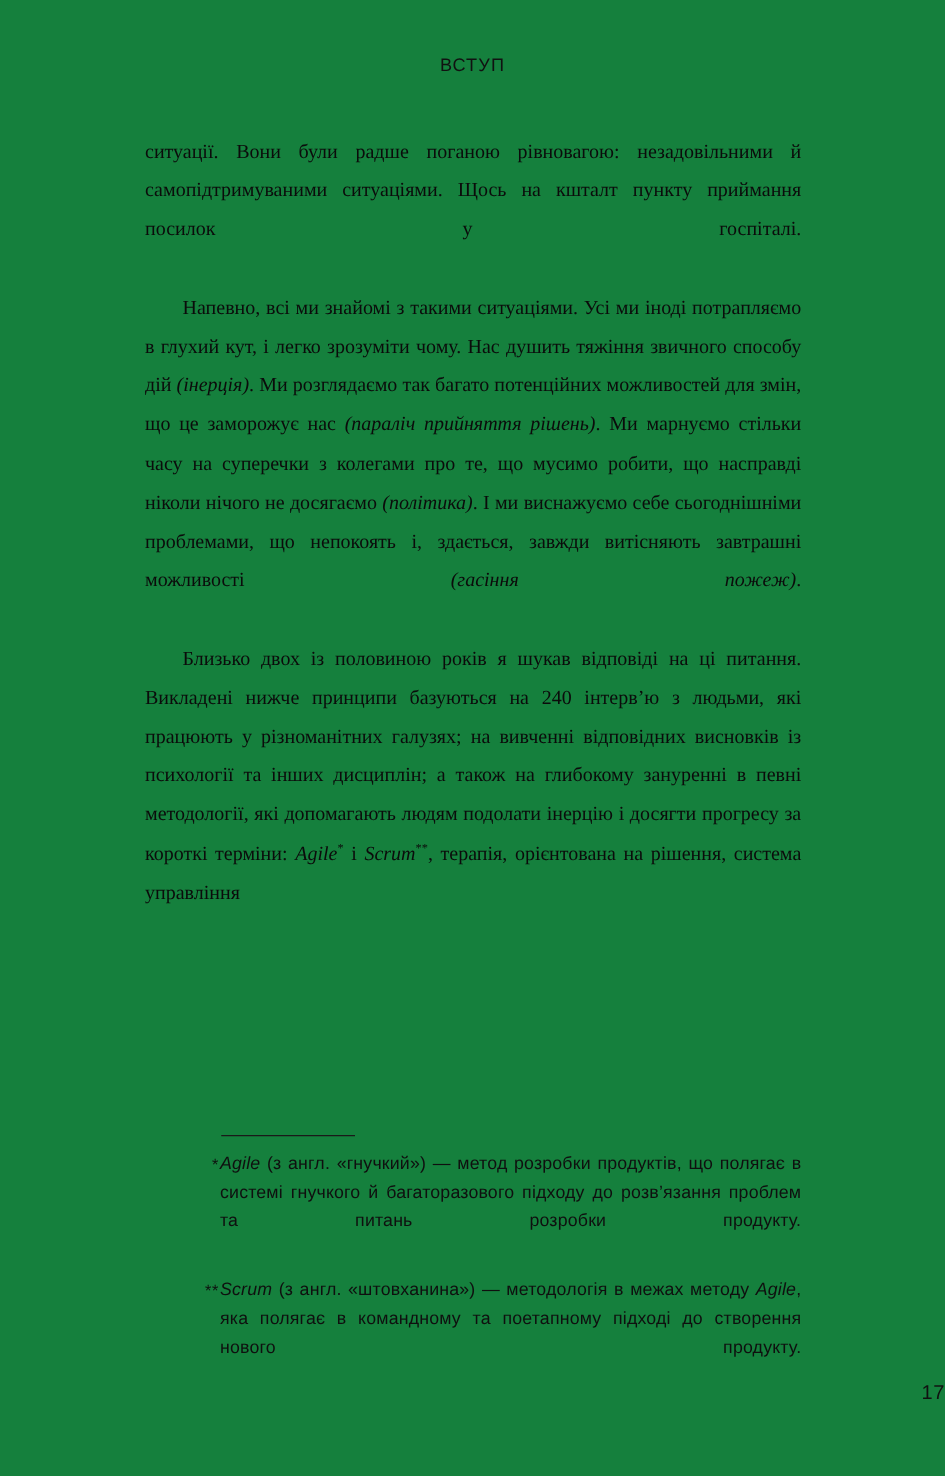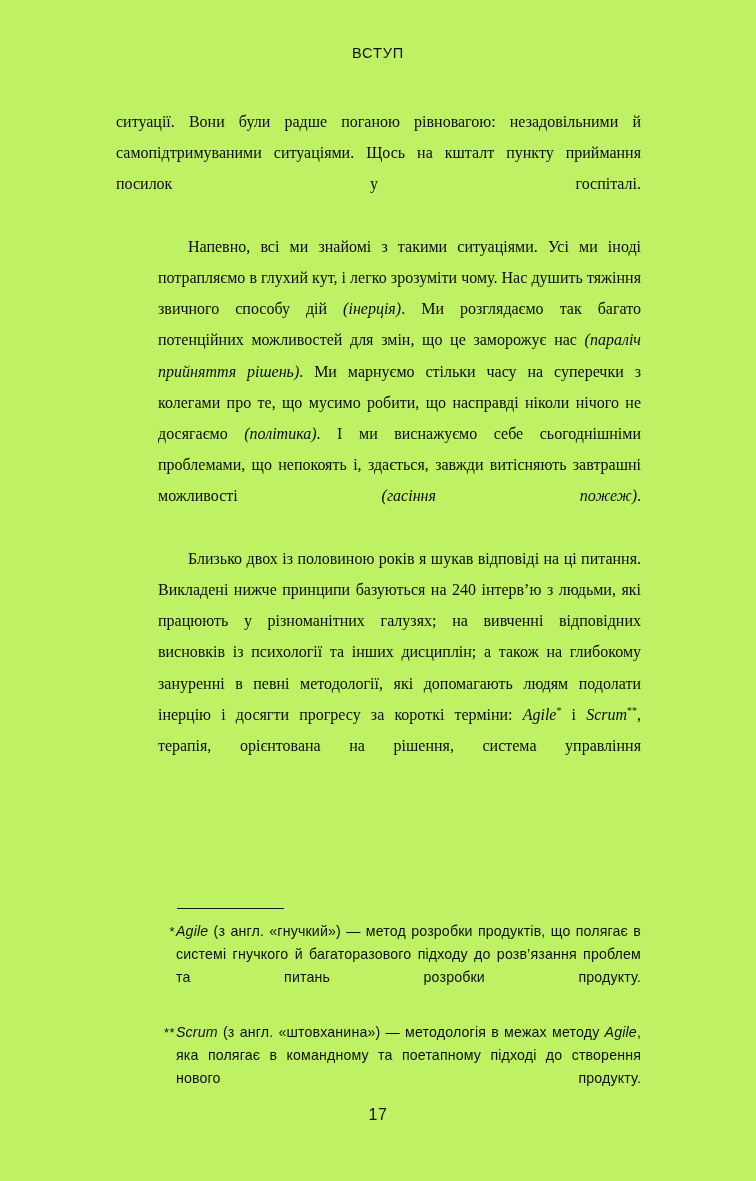--- a/index.html
+++ b/index.html
@@ -5,21 +5,21 @@
   html, body {
     margin: 0;
     padding: 0;
     background: #ffffff;
   }
 
   .page {
     position: relative;
     width: 756px;
     height: 1181px;
-    background: #bef264;
+    background: #15803d;
     overflow: hidden;
     box-sizing: border-box;
   }
 
   
   .running-head {
     position: absolute;
     top: 45px;
     left: 0;
     width: 756px;
@@ -45,21 +45,20 @@
     text-align: justify;
     text-justify: inter-word;
     color: #0b0b0b;
     margin: 0;
     hyphens: manual;
     -webkit-hyphens: manual;
   }
 
   .para + .para {
     text-indent: 30px;
-    margin-left: 42px;
   }
 
   .para i,
   .para em {
     font-style: italic;
   }
 
   .para sup {
     font-size: 0.62em;
     vertical-align: super;
@@ -129,21 +128,21 @@
     display: inline-block;
     width: 100%;
   }
 
   
   .folio {
     position: absolute;
     top: 1106px;
     left: 0;
     width: 756px;
-    text-align: center;
+    text-align: right;
     font-family: "Liberation Sans", sans-serif;
     font-size: 16px;
     color: #111111;
     letter-spacing: 0.5px;
   }
 </style>
 </head>
 <body>
 
 <div class="page">

